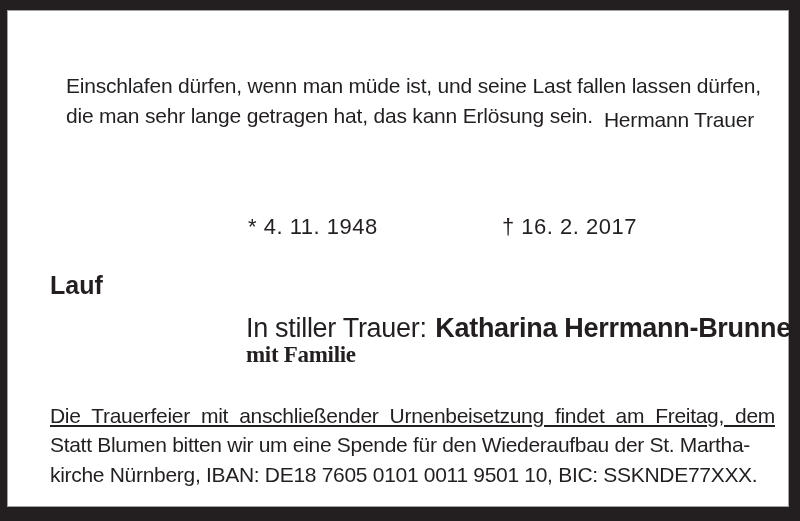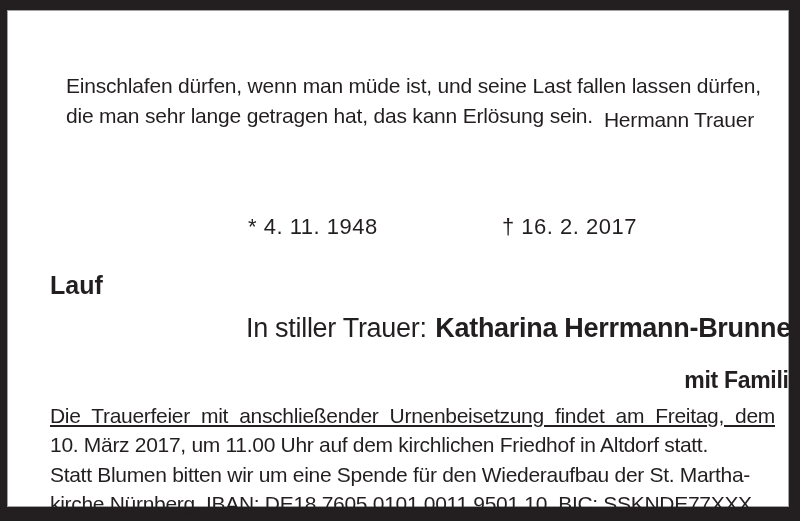--- a/index.html
+++ b/index.html
@@ -63,26 +63,27 @@
   .mourners-block { left: 238px; top: 304px; }
   .mourners-line1 {
     font-size: 27px;
     line-height: 1;
     letter-spacing: -0.3px;
     white-space: nowrap;
   }
   .mourners-intro { margin-right: 0.32em; }
   .mourner-name { font-weight: bold; }
   .mourners-line2 {
-    margin-top: 27px;
-    text-align: right;
+    margin-top: 1px;
+    text-align: left;
     font-size: 23px;
     font-weight: bold;
     line-height: 1;
     letter-spacing: -0.3px;
+    font-family: Liberation Serif, serif;
   }
   .funeral-block {
     left: 42px; top: 390px; width: 725px;
     font-size: 21px;
     line-height: 29.3px;
     letter-spacing: -0.3px;
   }
   .funeral-line { white-space: nowrap; }
   .funeral-line.justified {
     white-space: normal;
@@ -112,19 +113,18 @@
 
     <div class="abs mourners-block">
       <div class="mourners-line1">
         <span class="mourners-intro">In stiller Trauer:</span><span class="mourner-name">Katharina Herrmann-Brunner</span>
       </div>
       <div class="mourners-line2">mit Familie</div>
     </div>
 
     <div class="abs funeral-block">
       <div class="funeral-line justified">Die Trauerfeier mit anschließender Urnenbeisetzung findet am Freitag, dem</div>
-      <div class="funeral-line">10. März 2017, um 11.00 Uhr auf dem kirchlichen Friedhof in Altdorf statt.</div>
       <div class="funeral-line">Statt Blumen bitten wir um eine Spende für den Wiederaufbau der St. Martha-</div>
       <div class="funeral-line">kirche Nürnberg, IBAN: DE18 7605 0101 0011 9501 10, BIC: SSKNDE77XXX.</div>
     </div>
 
   </div>
 </div>
 
 </body></html>

